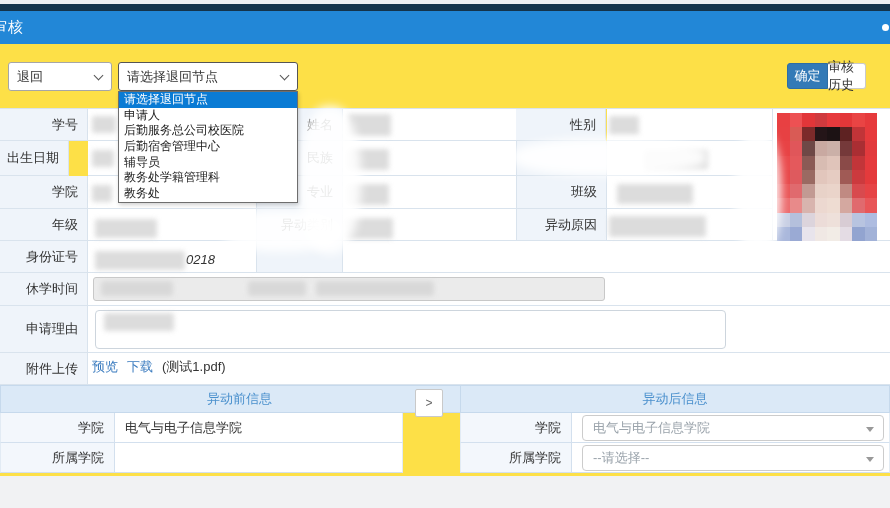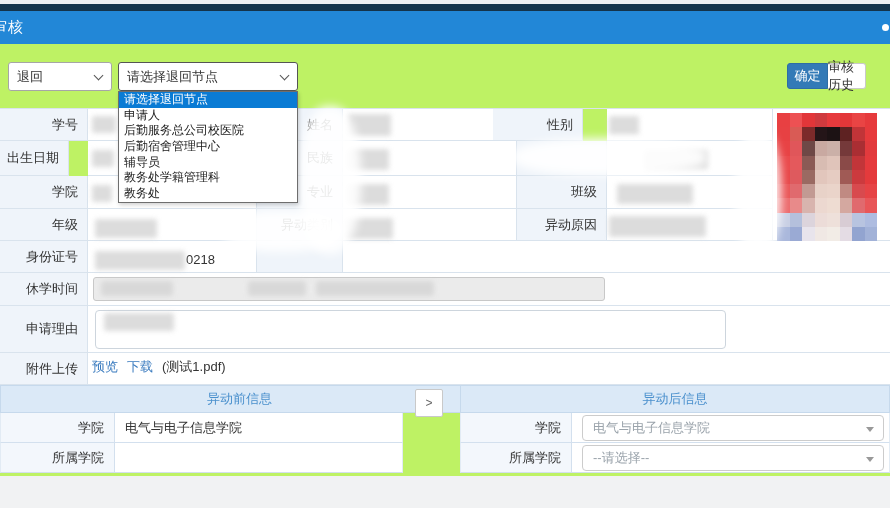--- a/index.html
+++ b/index.html
@@ -1,17 +1,17 @@
 <!DOCTYPE html>
 <html><head>
 <meta charset="utf-8">
 <style>
   html,body{margin:0;padding:0;background:#e9ebee;}
   *{box-sizing:border-box;font-family:"Liberation Sans","DejaVu Sans",sans-serif;}
-  #stage{position:relative;width:890px;height:508px;background:#bef264;overflow:hidden;}
+  #stage{position:relative;width:890px;height:508px;background:#fde047;overflow:hidden;}
 
   
   .strip-light{position:absolute;left:0;top:0;width:890px;height:4px;background:#eceef0;}
   .strip-dark{position:absolute;left:0;top:4px;width:890px;height:7px;background:#14334a;}
   .titlebar{position:absolute;left:0;top:11px;width:890px;height:33px;background:#2287d7;color:#fff;
             display:flex;align-items:center;font-size:15px;}
   .titlebar .ttl{margin-left:-8px;letter-spacing:1px;}
   .win-dot{position:absolute;right:1px;top:13px;width:7px;height:7px;border-radius:50%;background:#fff;}
 
   
@@ -52,21 +52,21 @@
   #photo-mosaic div{width:100%;height:100%;}
 
   
   #leave-input{position:absolute;left:93px;top:277px;width:512px;height:24px;background:#ebebeb;
                border:1px solid #c8c8c8;border-radius:3px;z-index:4;}
   #reason-box{position:absolute;left:95px;top:310px;width:631px;height:39px;background:#fff;
               border:1px solid #cdd5dd;border-radius:4px;z-index:4;}
   #attach-row{position:absolute;left:92px;top:358px;font-size:13px;z-index:4;display:flex;gap:9px;align-items:center;}
   #attach-row .lnk{color:#3a7bbf;cursor:pointer;}
   #attach-row .fname{color:#333;}
-  #idnum-part{position:absolute;left:186px;top:252px;font-size:13px;color:#333;z-index:4;}
+  #idnum-part{position:absolute;left:186px;top:252px;font-size:13px;color:#333;z-index:4;font-style:italic;}
 
   
   .cz{position:absolute;background:#d4d4d4;opacity:.8;filter:blur(2.5px);border-radius:2px;z-index:8;}
   .smudge{position:absolute;background:rgba(255,255,255,.9);filter:blur(5px);border-radius:45%;z-index:9;}
 
   
   .panel-header{position:absolute;height:28px;background:#dbe9f7;border:1px solid #c6d9ec;
                 color:#4a90cd;font-size:13px;display:flex;align-items:center;justify-content:center;}
   .pl,.pv{position:absolute;font-size:13px;color:#333;border-bottom:1px solid #d3e0ee;display:flex;align-items:center;}
   .pl{background:#f3f7fc;justify-content:flex-end;padding-right:10px;border-right:1px solid #d3e0ee;border-left:1px solid #e2ebf4;}
@@ -112,21 +112,21 @@
       <div class="opt">教务处学籍管理科</div>
       <div class="opt">教务处</div>
     </div>
 
   <div id="info-table">
 
     <div class="cl" style="left:0;top:0;width:88px;height:32px">学号</div>
     <div class="cv" style="left:88px;top:0;width:169px;height:32px"></div>
     <div class="cl" style="left:257px;top:0;width:86px;height:32px">姓名</div>
     <div class="cv" style="left:343px;top:0;width:174px;height:32px"></div>
-    <div class="cl" style="left:493px;top:0;width:90px;height:32px">性别</div>
+    <div class="cl" style="left:516px;top:0;width:90px;height:32px">性别</div>
     <div class="cv" style="left:607px;top:0;width:166px;height:32px"></div>
     <div id="photo-cell"></div>
 
     <div class="cl" style="left:0;top:32px;width:69px;height:35px">出生日期</div>
     <div class="cv" style="left:88px;top:32px;width:169px;height:35px"></div>
     <div class="cl" style="left:257px;top:32px;width:86px;height:35px">民族</div>
     <div class="cv" style="left:343px;top:32px;width:174px;height:35px"></div>
     <div class="cl" style="left:517px;top:32px;width:90px;height:35px"></div>
     <div class="cv" style="left:607px;top:32px;width:166px;height:35px"></div>
 

